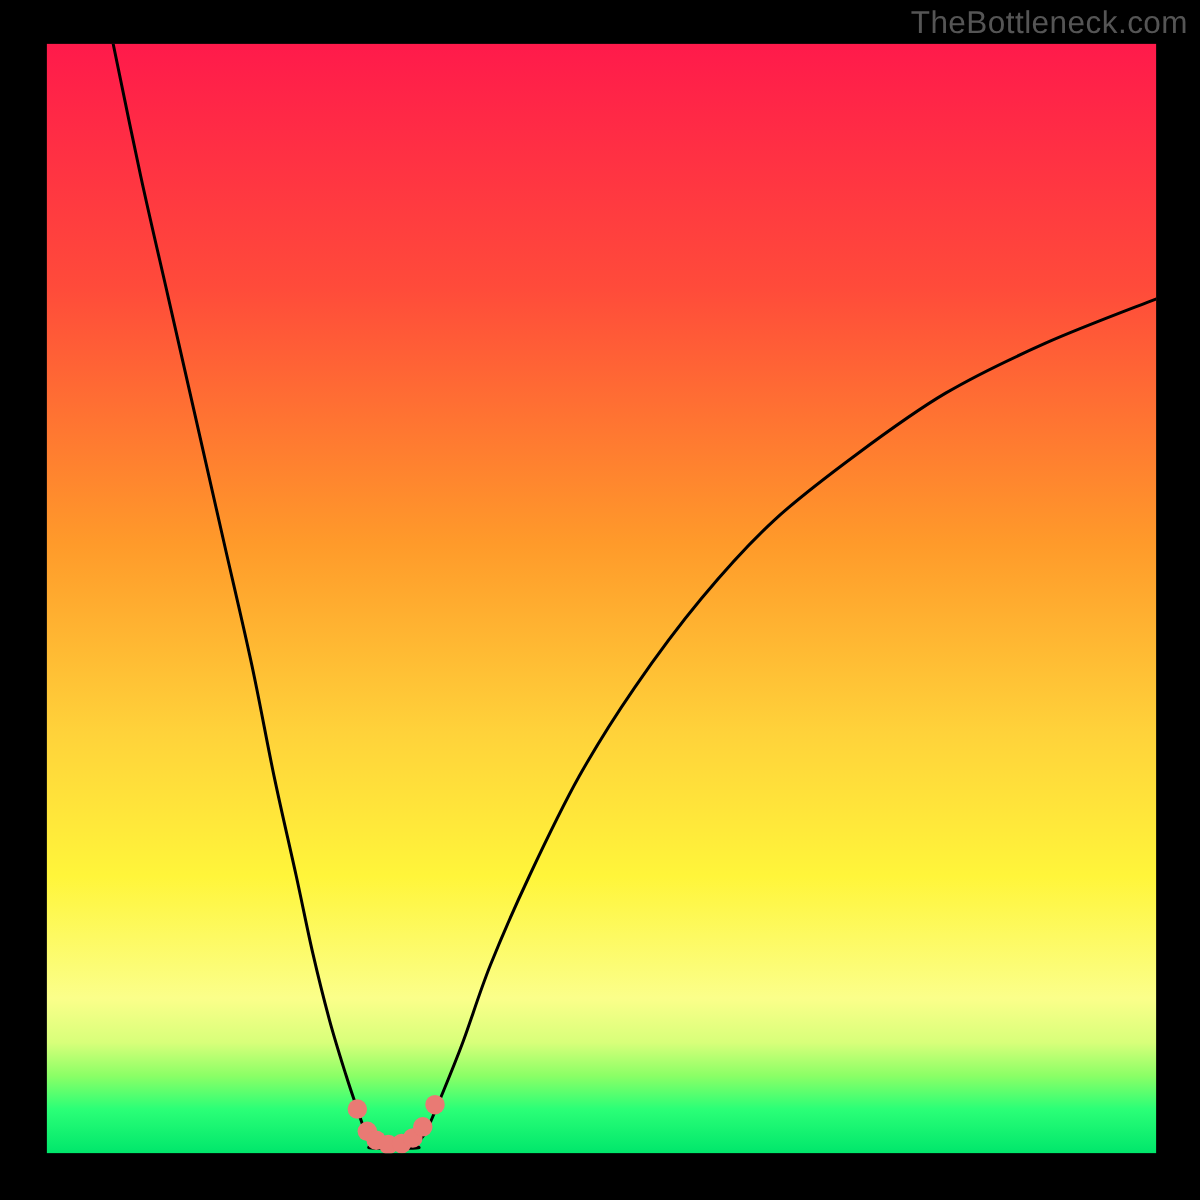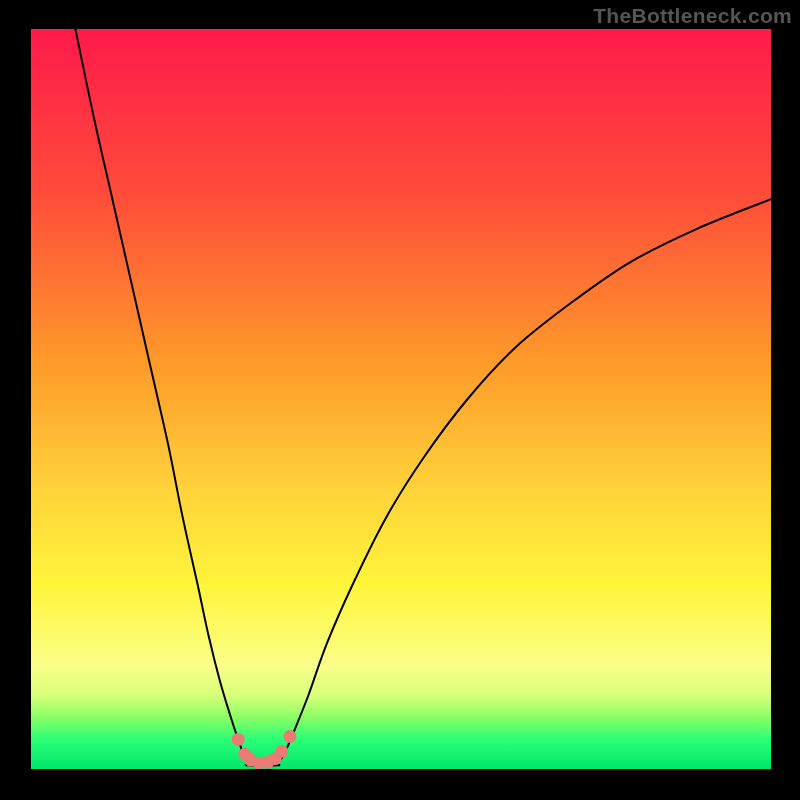--- a/index.html
+++ b/index.html
@@ -24,21 +24,21 @@
     width: 740px;
     height: 740px;
     overflow: hidden;
   }
   .watermark {
     position: absolute;
     top: 4px;
     right: 8px;
     color: #555;
     font-size: 21px;
-    font-weight: 700;
+    font-weight: 400;
     letter-spacing: 0.3px;
     user-select: none;
   }
   svg { display: block; }
 </style>
 </head>
 <body>
 
 <div class="frame">
   <div class="watermark">TheBottleneck.com</div>

